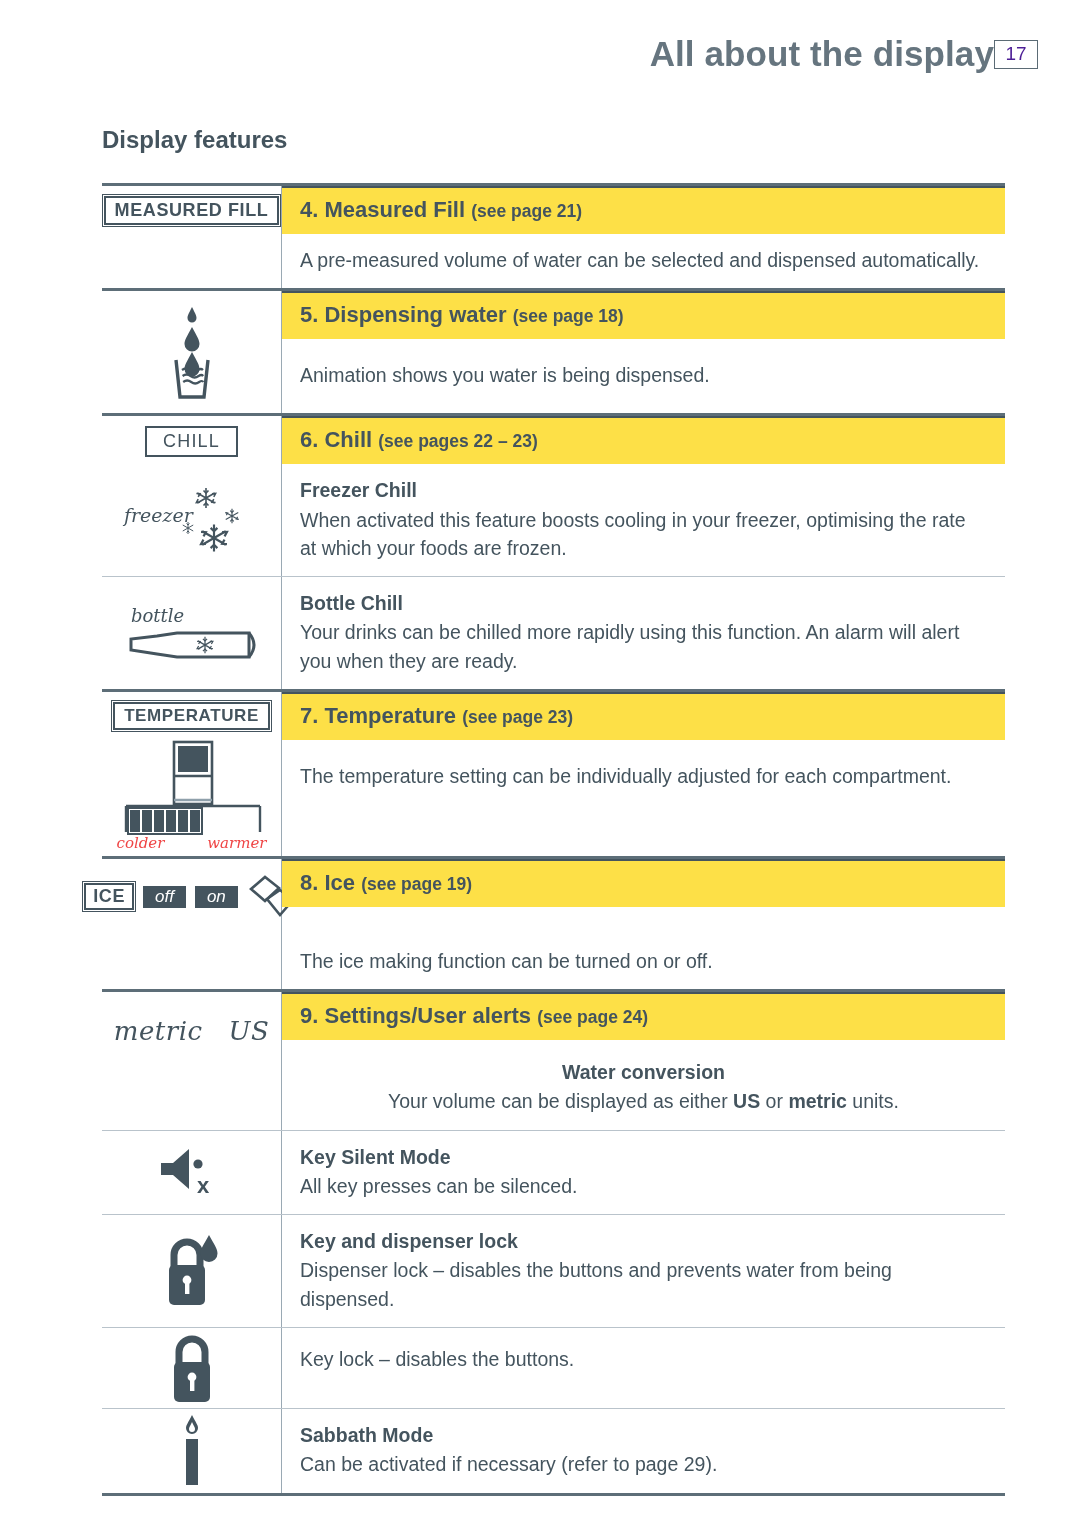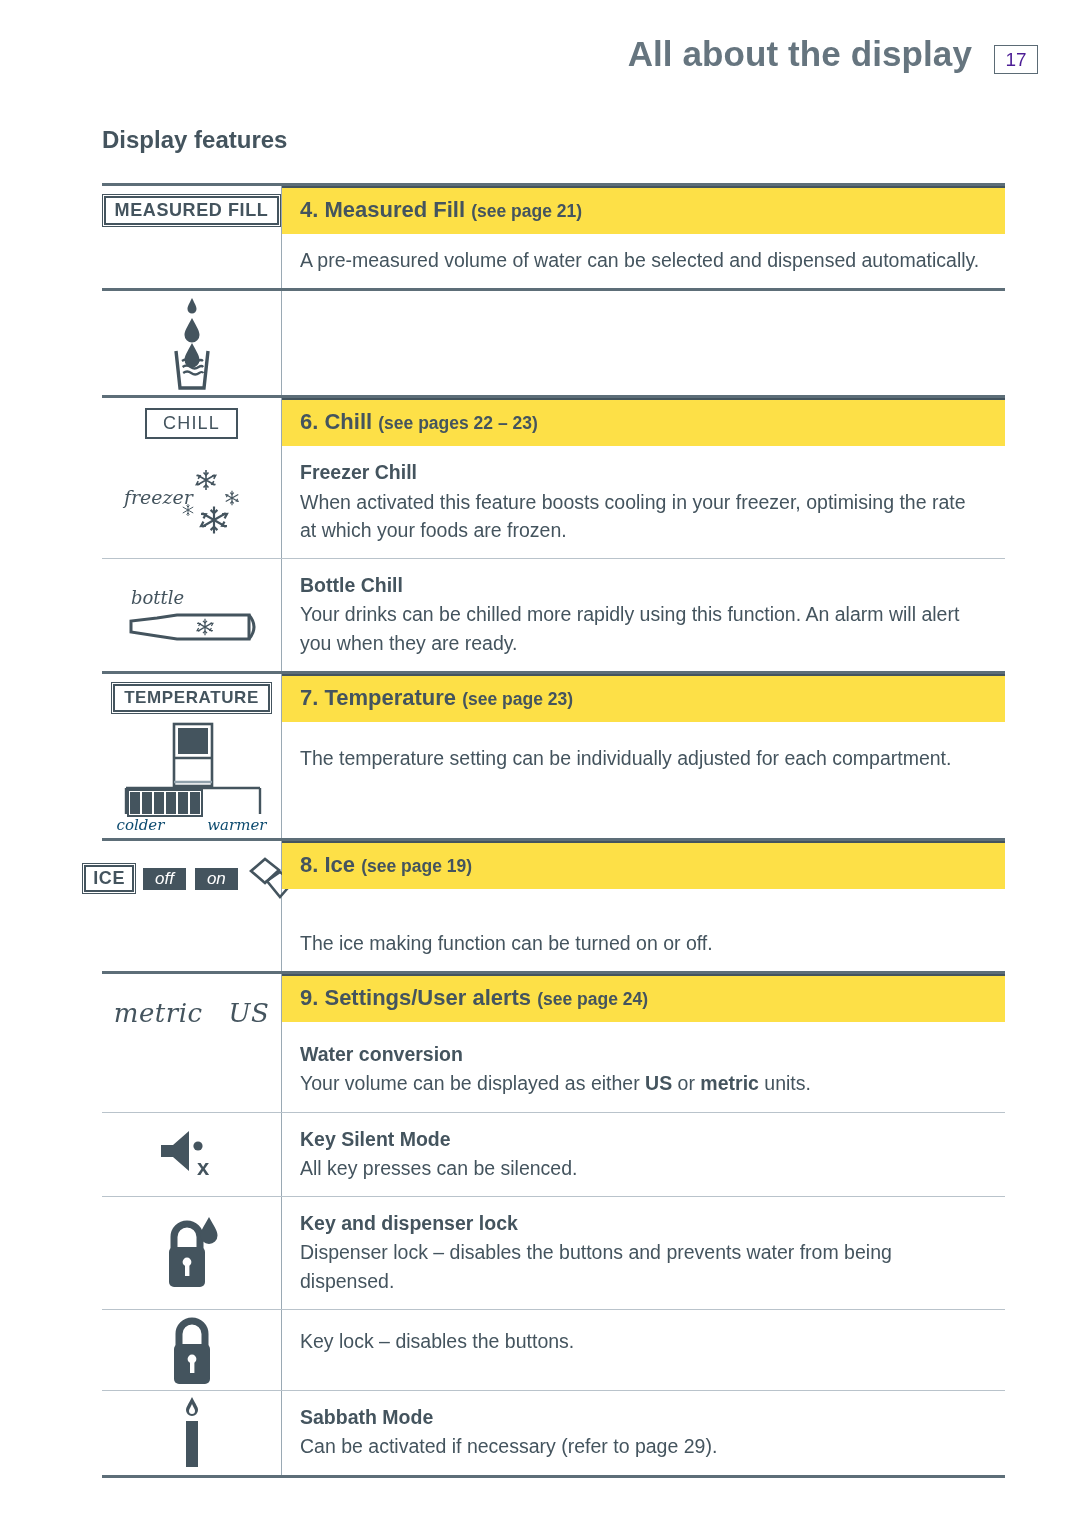--- a/index.html
+++ b/index.html
@@ -18,24 +18,23 @@
   .page {
     position: relative;
     width: 1080px;
     height: 1529px;
     box-sizing: border-box;
   }
 
   
   .page-header {
     display: flex;
-    align-items: flex-end;
+    align-items: center;
     justify-content: flex-end;
     padding: 34px 42px 0 7px;
-    gap: 22px;
   }
   .page-header-title {
     font-size: 35px;
     font-weight: bold;
     color: #66757f;
     letter-spacing: 0.1px;
   }
   .page-number-box {
     border: 1.6px solid #5b6b75;
     min-width: 44px;
@@ -176,21 +175,21 @@
     font-family: "DejaVu Serif", serif;
     font-style: italic;
     font-size: 26px;
     color: #44545e;
     letter-spacing: 0.5px;
   }
   .tiny-label {
     font-family: "DejaVu Serif", serif;
     font-style: italic;
     font-size: 15px;
-    color: #0c4a6e;
+    color: #ef4444;
   }
   svg { display: block; }
 </style>
 </head>
 <body>
 
 <div class="page">
 
   <div class="page-header">
     <div class="page-header-title">All about the display</div>
@@ -229,20 +228,27 @@
                 <path d="M30 48 c-5 9.5 -7.5 13 -7.5 17 a7.5 7.5 0 0 0 15 0 c0 -4 -2.5 -7.5 -7.5 -17 z"></path>
               </g>
               <path d="M14 56 L18 93 L42 93 L46 56" fill="none" stroke="#44545e" stroke-width="3.4"></path>
               <g stroke="#44545e" stroke-width="2.2" fill="none">
                 <path d="M20 66 q4 -3 8 0 q4 3 8 0 q3 -2 5 0"></path>
                 <path d="M20.6 72 q4 -3 8 0 q4 3 8 0 q3 -2 4.6 0"></path>
                 <path d="M21.2 78 q4 -3 8 0 q4 3 8 0 q3 -2 4.2 0"></path>
               </g>
             </svg>
           </span>
+        </div>
+        <div class="text-cell">
+          <div class="bar">
+            <span>5. Dispensing water</span>
+            <span class="ref">(see page 18)</span>
+          </div>
+          <div class="body-cell center">Animation shows you water is being dispensed.</div>
         </div>
       </div>
     </div>
 
     <div class="group">
       <div class="row">
         <div class="icon-cell top">
           <span class="badge-simple">CHILL</span>
         </div>
         <div class="text-cell">
@@ -393,21 +399,21 @@
           <div class="stack" style="gap:26px;padding-top:14px;">
             <span class="unit-word">metric</span>
             <span class="unit-word">US</span>
           </div>
         </div>
         <div class="text-cell">
           <div class="bar">
             <span>9. Settings/User alerts</span>
             <span class="ref">(see page 24)</span>
           </div>
-          <div class="body-cell" style="padding-top:18px;">
+          <div class="body-cell" style="padding-top:18px;text-align:center;">
             <div class="sub-title">Water conversion</div>
             <div><span>Your volume can be displayed as either </span><span class="ibold">US</span><span> or </span><span class="ibold">metric</span><span> units.</span></div>
           </div>
         </div>
       </div>
 
       <div class="row sub-row">
         <div class="icon-cell">
           <span>
             <svg width="74" height="58" viewBox="0 0 74 58">

